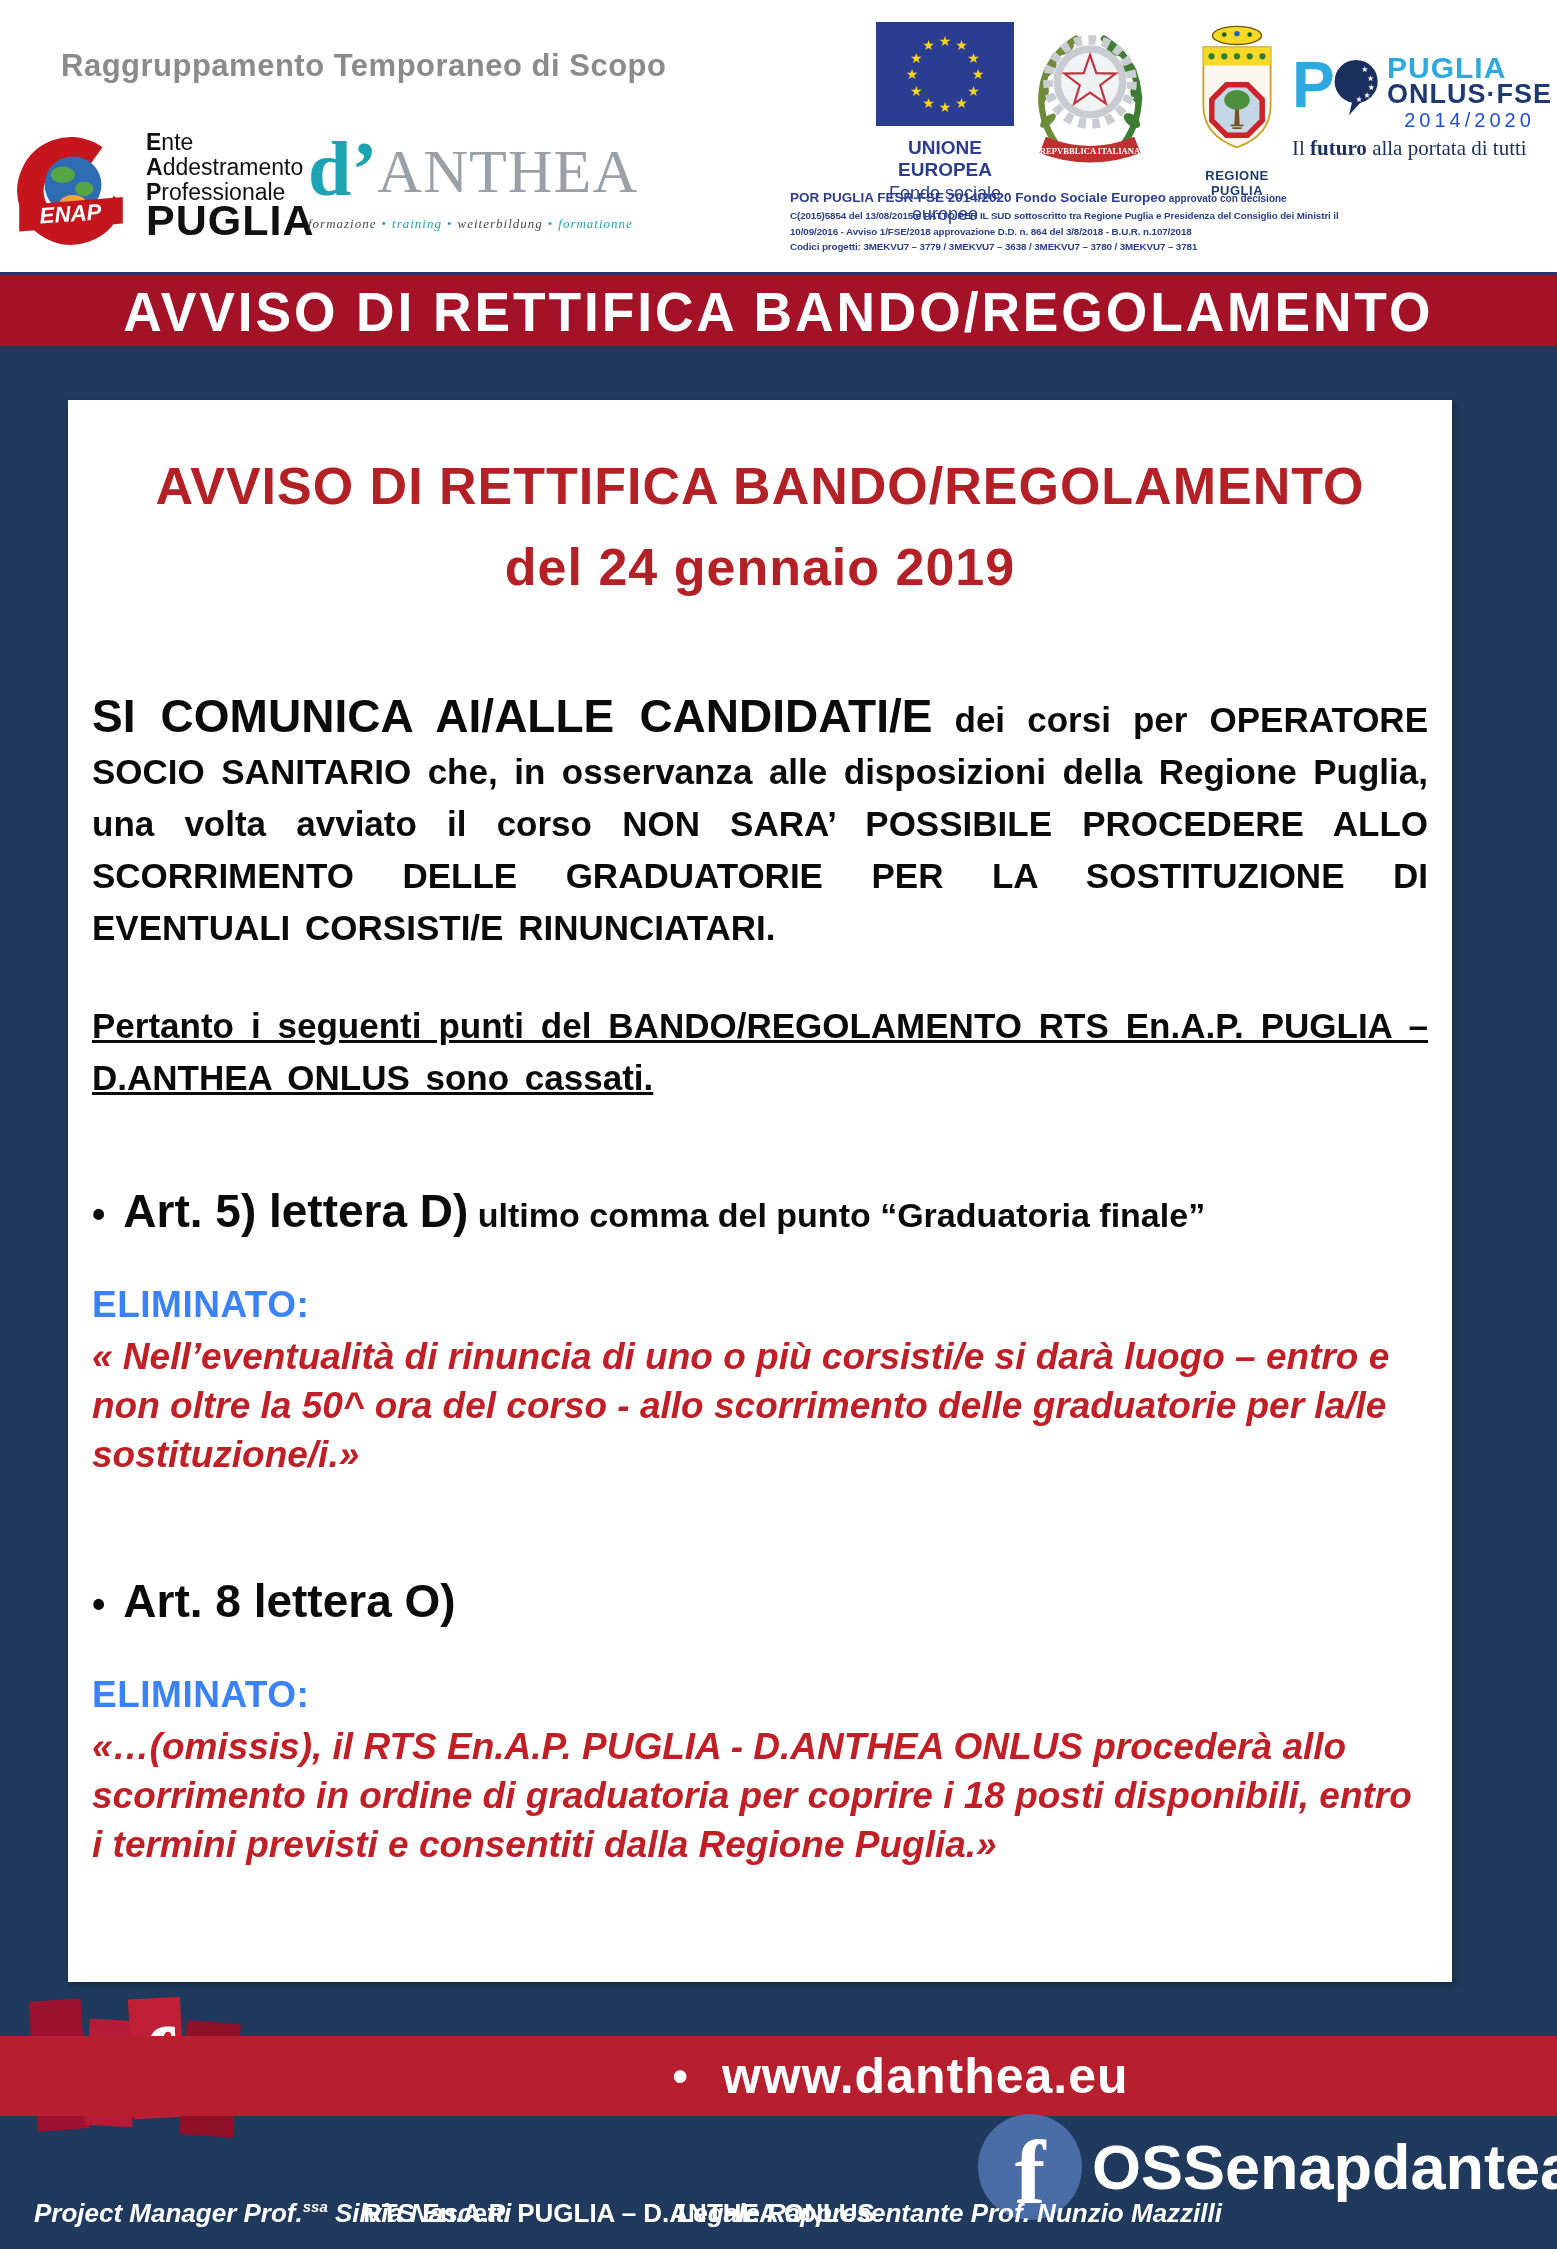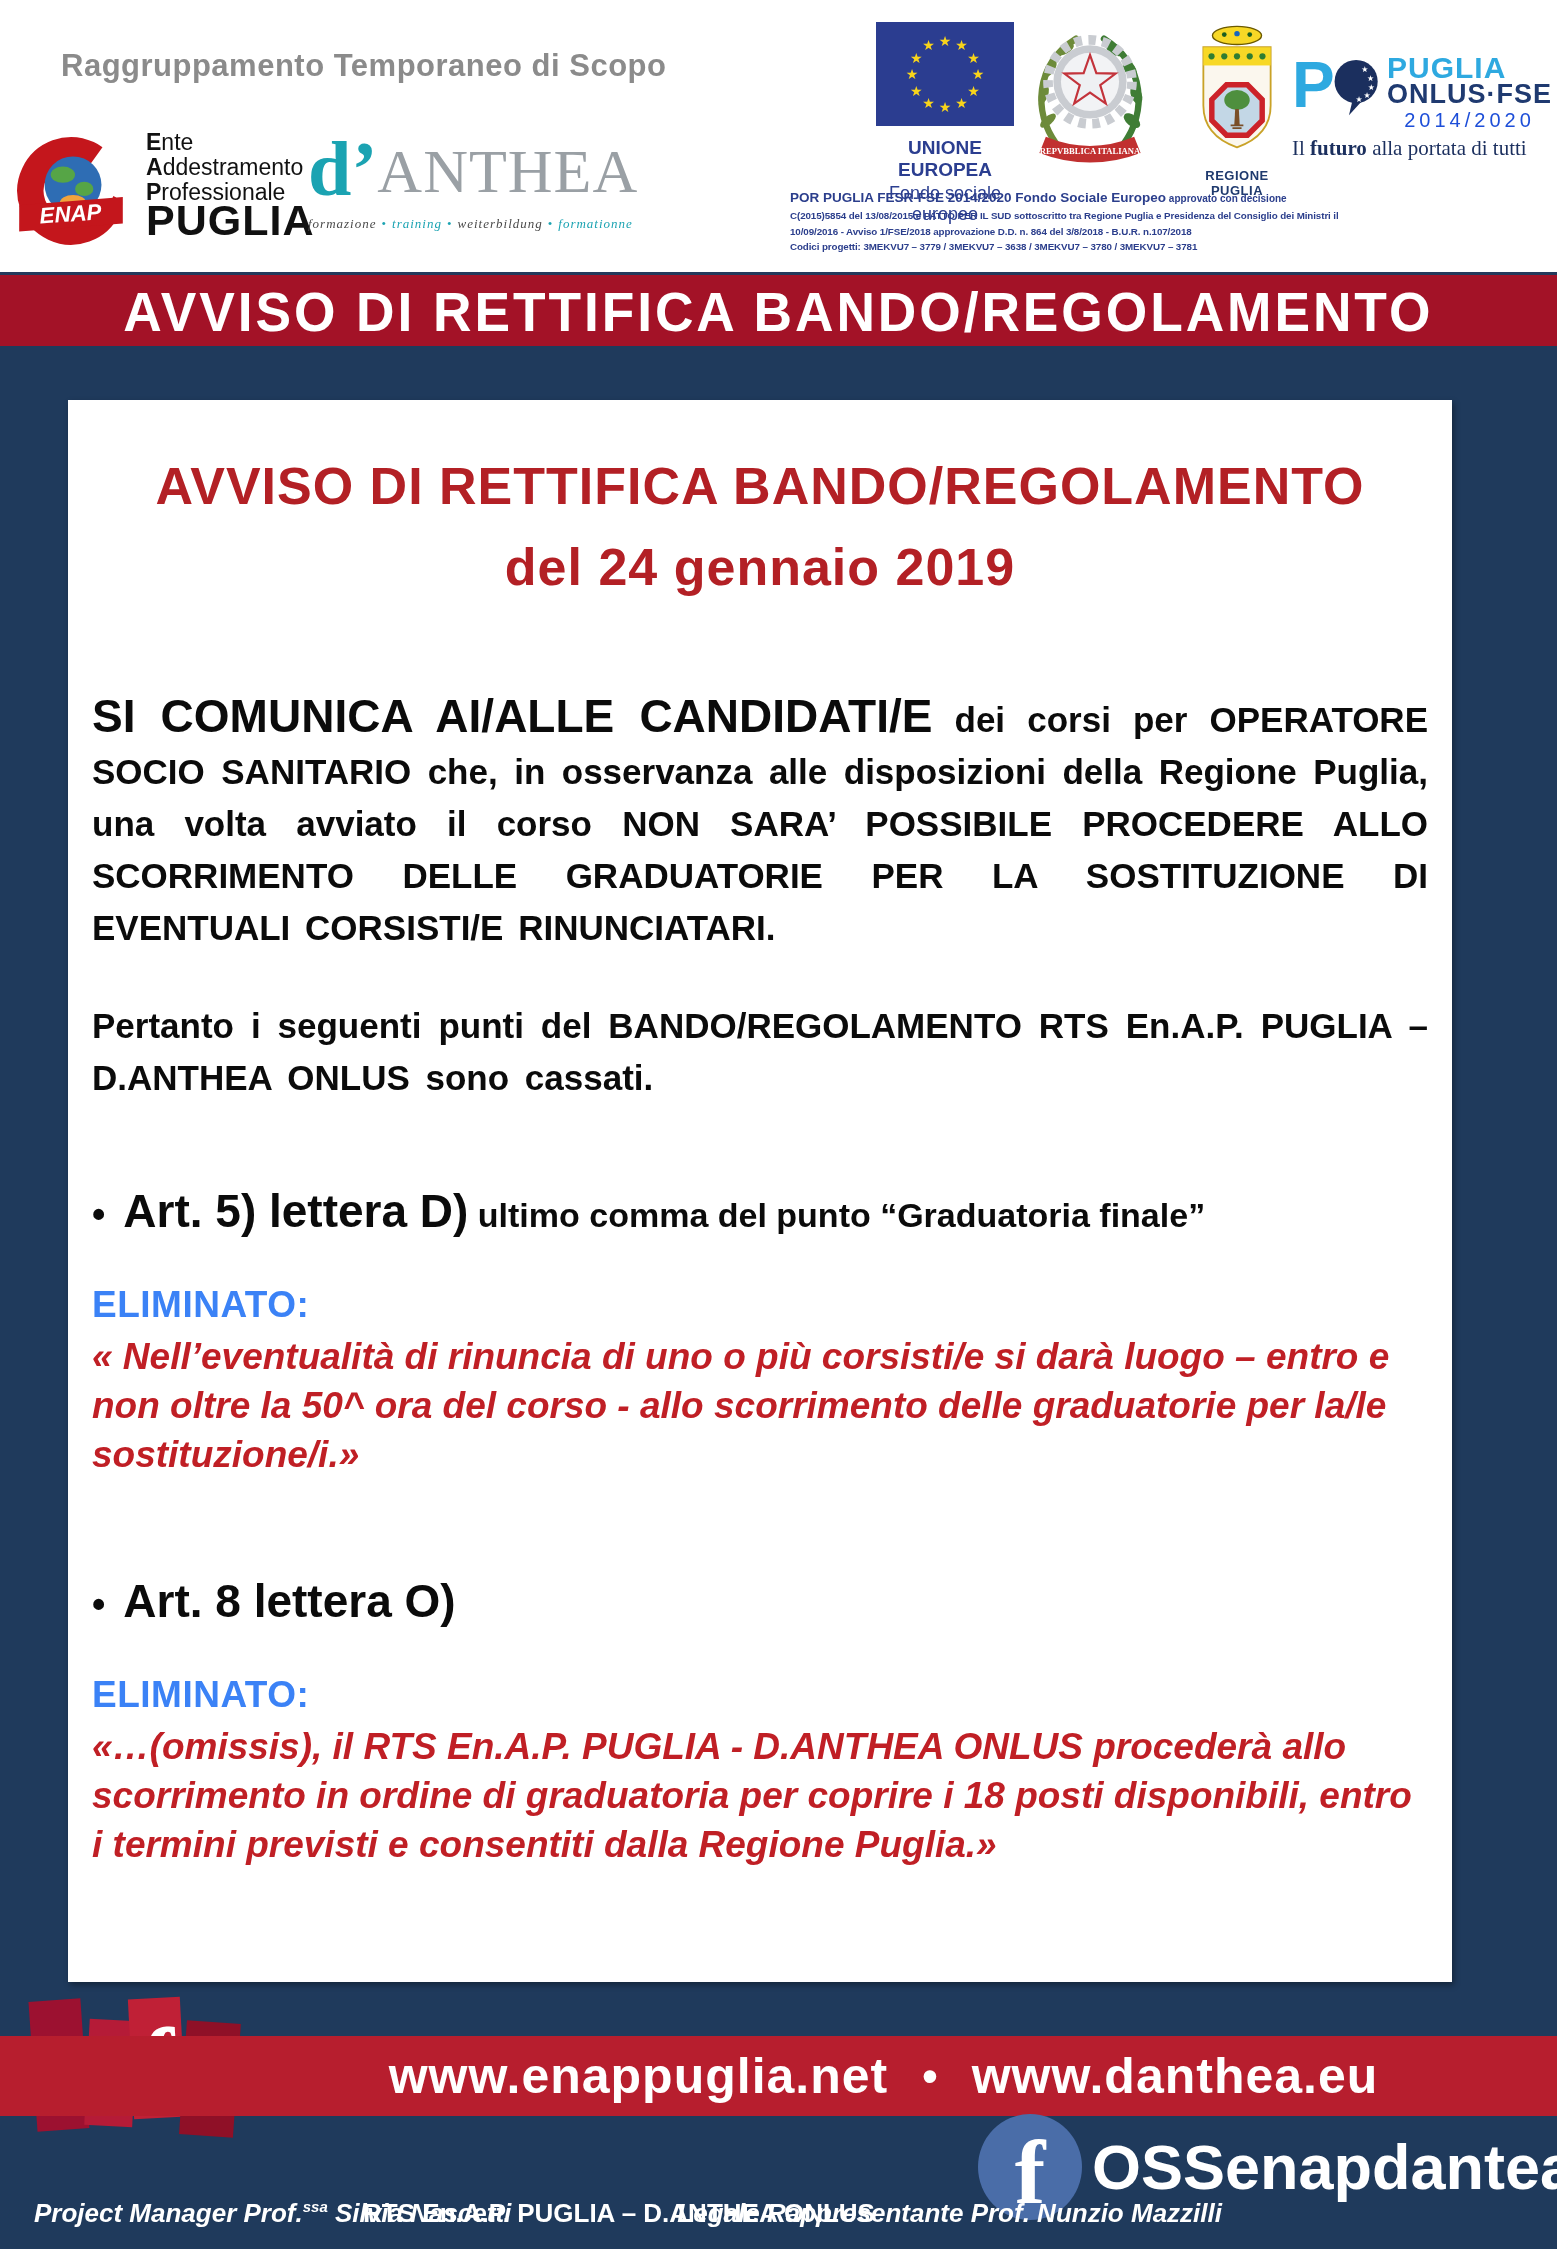--- a/index.html
+++ b/index.html
@@ -57,21 +57,21 @@
   
   .navy{position:absolute;left:0;top:346px;width:1557px;height:1903px;background:#1f3a5c;}
 
   .card{position:absolute;left:68px;top:54px;width:1384px;height:1582px;background:#ffffff;
         padding:0 24px;box-sizing:border-box;box-shadow:2px 3px 6px rgba(0,0,0,.35);}
   .card-title{margin:46px 20px 0;text-align:center;color:#b32025;font-size:52px;font-weight:800;
               line-height:1.55;letter-spacing:1px;}
   .p-body{color:#0b0b0b;font-weight:700;}
   .p1{margin:86px 0 0;font-size:35px;line-height:52px;text-align:justify;word-spacing:5px;}
   .p1-lead{font-size:46px;line-height:1;}
-  .p2{margin:46px 0 0;font-size:35px;line-height:52px;text-align:justify;word-spacing:6px;}
+  .p2{margin:46px 0 0;font-size:35px;line-height:52px;text-align:justify;word-spacing:6px;text-decoration:underline;}
   .bullet{margin:80px 0 0;font-size:34px;font-weight:700;color:#0b0b0b;}
   .bullet .dot{font-size:38px;padding-right:18px;}
   .bullet .lead{font-size:46px;}
   .bullet2{margin-top:95px;}
   .elim{margin:46px 0 0;font-size:37px;font-weight:700;color:#3b82f6;letter-spacing:.5px;}
   .quote{margin:6px 0 0;font-size:37px;line-height:49px;font-weight:700;font-style:italic;color:#c01f25;}
 
   
   .info-logo{position:absolute;left:24px;top:1646px;width:232px;height:152px;}
   .red-bar{position:absolute;left:0;top:1690px;width:1557px;height:80px;background:#b71e2e;
@@ -263,21 +263,20 @@
           <rect x="106" y="6" width="52" height="120" fill="#c02036"></rect>
         <text x="134" y="104" text-anchor="middle" fill="#ffffff" font-size="98" font-weight="700" font-family="Liberation Serif, serif">f</text>
         </g>
       <g transform="rotate(4 185 86)">
           <rect x="158" y="30" width="54" height="114" fill="#8f1027"></rect>
         <text x="185" y="120" text-anchor="middle" fill="#ffffff" font-size="92" font-weight="700" font-family="Liberation Sans, sans-serif">o</text>
         </g>
     </svg>
 
     <div class="red-bar">
-      <span class="site">www.enappuglia.net</span>
       <span class="site-sep">•</span>
       <span class="site">www.danthea.eu</span>
     </div>
 
     <div class="fb-row">
       <span class="fb-circle">f</span>
       <span class="fb-name">OSSenapdantea</span>
     </div>
 
     <div class="credits">

